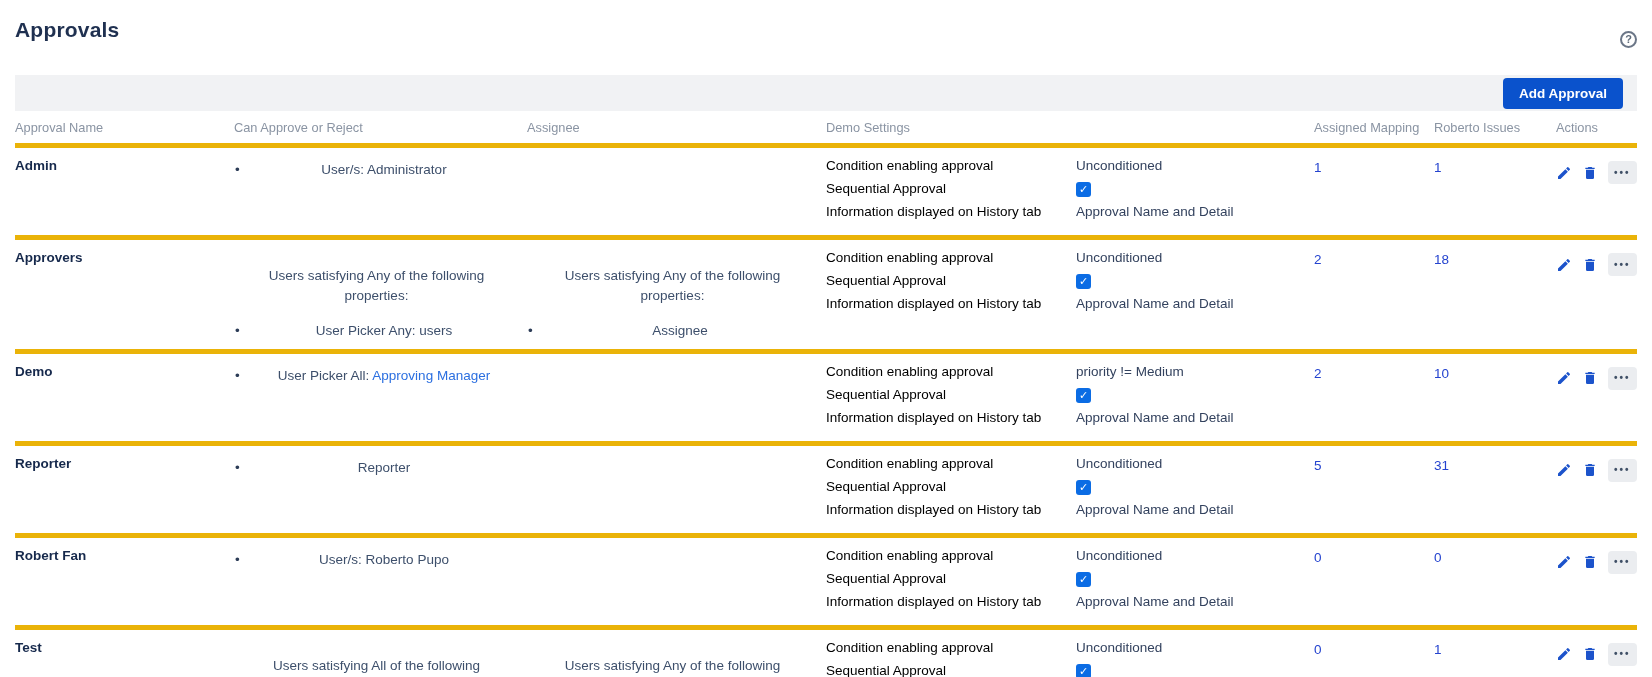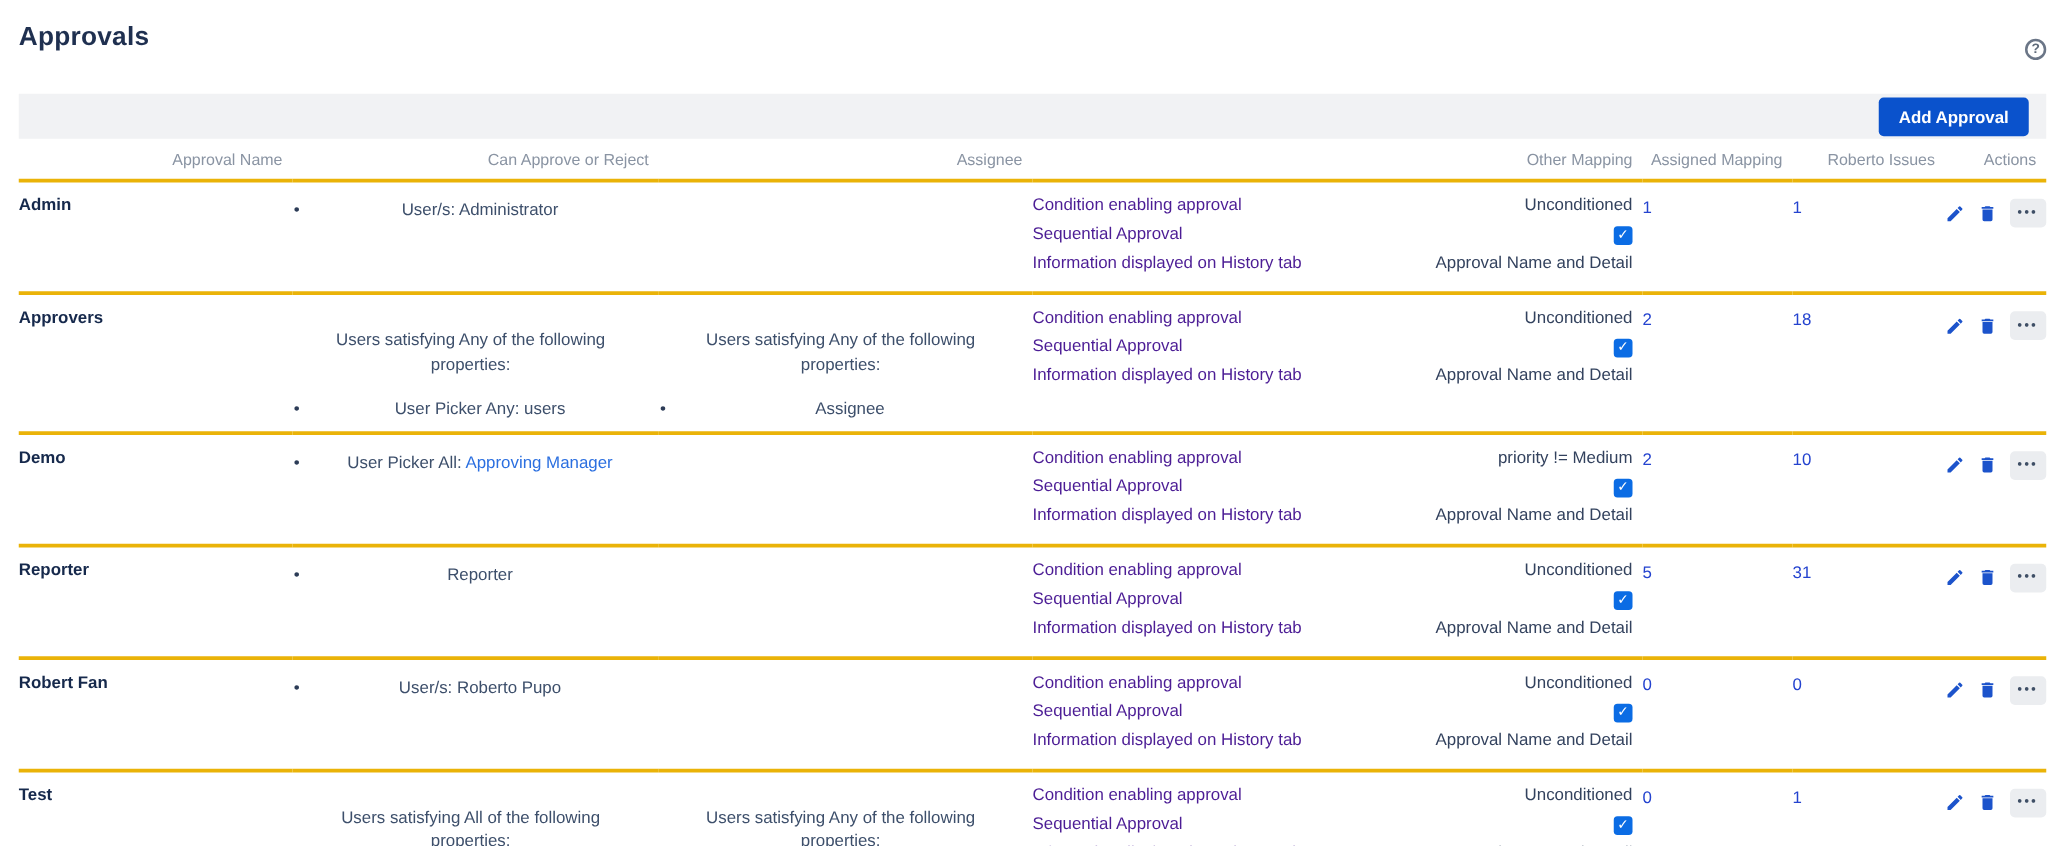--- a/index.html
+++ b/index.html
@@ -36,41 +36,41 @@
     background: #0a52cc; color: #ffffff; font-weight: 700; font-size: 13.5px;
     border: none; border-radius: 4px; padding: 8px 16px; cursor: pointer;
     font-family: inherit;
   }
 
   table.approvals-table {
     width: 100%; border-collapse: collapse; table-layout: fixed;
     font-size: 13.5px; margin-top: 0;
   }
   thead th {
-    font-weight: 400; color: #8a94a3; font-size: 12.8px; text-align: right;
+    font-weight: 400; color: #8a94a3; font-size: 12.8px; text-align: left;
     padding: 9px 8px 8px 0; white-space: nowrap; overflow: hidden;
   }
-  tbody tr { border-top: 3px solid #eab308; }
+  tbody tr { border-top: 5px solid #eab308; }
   td { vertical-align: top; padding: 10px 8px 8px 0; }
 
   .name-cell { font-weight: 700; color: #16294c; }
   .people-cell { color: #3d4f6b; line-height: 1.45; text-align: center; }
   .criteria-intro { margin: 16px; }
   ul.bullets { margin: 2px 0 0; padding: 0; list-style: none; }
   ul.bullets li { padding-left: 15px; position: relative; }
   ul.bullets li::before { content: "\2022"; position: absolute; left: 1px; color: #2c3c57; }
   .cell-link { color: #2b6fe0; text-decoration: none; cursor: pointer; }
 
   .settings-cell { padding-top: 10px; }
   .settings-line {
     display: grid; grid-template-columns: 250px 1fr;
     align-items: start; min-height: 17px; margin-bottom: 6px;
   }
-  .s-label { color: #4c1d95; }
-  .s-value { color: #33425e; text-align: right; }
+  .s-label { color: #000000; }
+  .s-value { color: #33425e; }
   .checkbox {
     display: inline-flex; width: 15px; height: 15px; margin-top: 1px;
     background: #0b6ce4; border-radius: 3px; color: #ffffff;
     font-size: 11px; font-weight: 700; align-items: center; justify-content: center;
     line-height: 1; cursor: pointer;
   }
 
   .num-cell { padding-top: 12px; }
   .num-link { color: #2443cf; text-decoration: none; cursor: pointer; }
 
@@ -114,21 +114,21 @@
       <col style="width:488px">
         <col style="width:120px">
         <col style="width:122px">
         <col style="width:81px">
     </colgroup>
     <thead>
       <tr>
         <th>Approval Name</th>
         <th>Can Approve or Reject</th>
         <th>Assignee</th>
-        <th>Other Mapping</th>
+        <th>Demo Settings</th>
         <th>Assigned Mapping</th>
         <th>Roberto Issues</th>
         <th>Actions</th>
       </tr>
     </thead>
     <tbody>
   <tr class="approval-row">
     <td class="name-cell">Admin</td>
     <td class="people-cell">
             <ul class="bullets">

